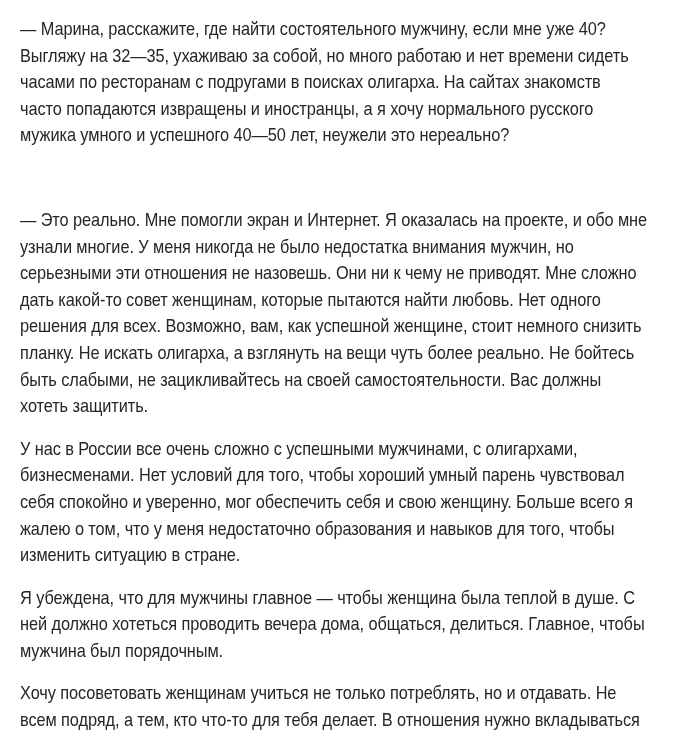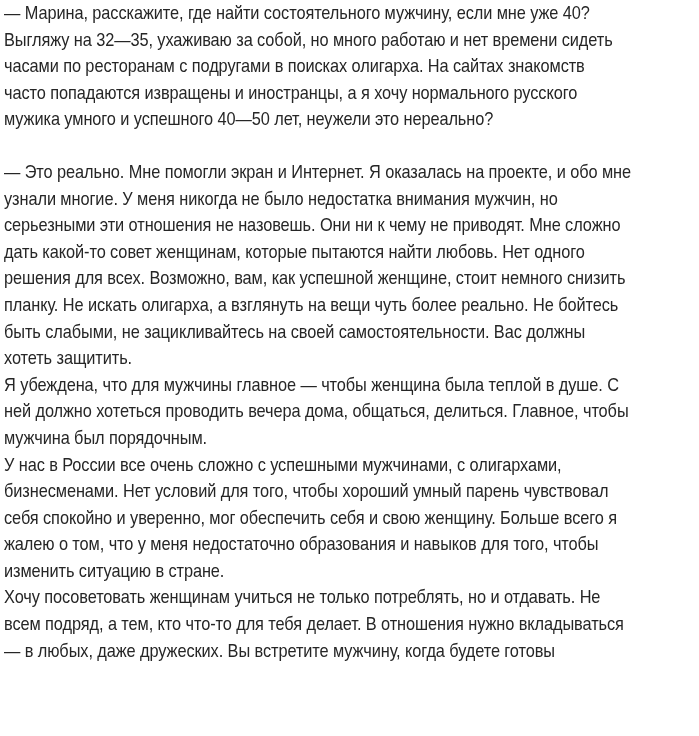--- a/index.html
+++ b/index.html
@@ -14,21 +14,21 @@
     display: block;
     white-space: nowrap;
     font-family: "Liberation Sans", sans-serif;
     font-size: 19px;
     line-height: 26.6px;
     color: #262626;
     transform: scaleX(0.86);
     transform-origin: left center;
     letter-spacing: -0.1px;
   }
-  .para { margin: 0; }
+  .para { margin: 16px; }
   .gap { height: 26px; }
 </style>
 </head>
 <body>
 
 <div class="article">
 
   <p class="para">
     <span class="line">— Марина, расскажите, где найти состоятельного мужчину, если мне уже 40?</span>
     <span class="line">Выгляжу на 32—35, ухаживаю за собой, но много работаю и нет времени сидеть</span>
@@ -44,31 +44,31 @@
     <span class="line">узнали многие. У меня никогда не было недостатка внимания мужчин, но</span>
     <span class="line">серьезными эти отношения не назовешь. Они ни к чему не приводят. Мне сложно</span>
     <span class="line">дать какой-то совет женщинам, которые пытаются найти любовь. Нет одного</span>
     <span class="line">решения для всех. Возможно, вам, как успешной женщине, стоит немного снизить</span>
     <span class="line">планку. Не искать олигарха, а взглянуть на вещи чуть более реально. Не бойтесь</span>
     <span class="line">быть слабыми, не зацикливайтесь на своей самостоятельности. Вас должны</span>
     <span class="line">хотеть защитить.</span>
   </p>
 
   <p class="para">
-    <span class="line">Я убеждена, что для мужчины главное — чтобы женщина была теплой в душе. С</span>
-    <span class="line">ней должно хотеться проводить вечера дома, общаться, делиться. Главное, чтобы</span>
-    <span class="line">мужчина был порядочным.</span>
-  </p>
-
-  <p class="para">
     <span class="line">У нас в России все очень сложно с успешными мужчинами, с олигархами,</span>
     <span class="line">бизнесменами. Нет условий для того, чтобы хороший умный парень чувствовал</span>
     <span class="line">себя спокойно и уверенно, мог обеспечить себя и свою женщину. Больше всего я</span>
     <span class="line">жалею о том, что у меня недостаточно образования и навыков для того, чтобы</span>
     <span class="line">изменить ситуацию в стране.</span>
+  </p>
+
+  <p class="para">
+    <span class="line">Я убеждена, что для мужчины главное — чтобы женщина была теплой в душе. С</span>
+    <span class="line">ней должно хотеться проводить вечера дома, общаться, делиться. Главное, чтобы</span>
+    <span class="line">мужчина был порядочным.</span>
   </p>
 
 
   <p class="para">
     <span class="line">Хочу посоветовать женщинам учиться не только потреблять, но и отдавать. Не</span>
     <span class="line">всем подряд, а тем, кто что-то для тебя делает. В отношения нужно вкладываться</span>
     <span class="line">— в любых, даже дружеских. Вы встретите мужчину, когда будете готовы</span>
 
   </p>
 

